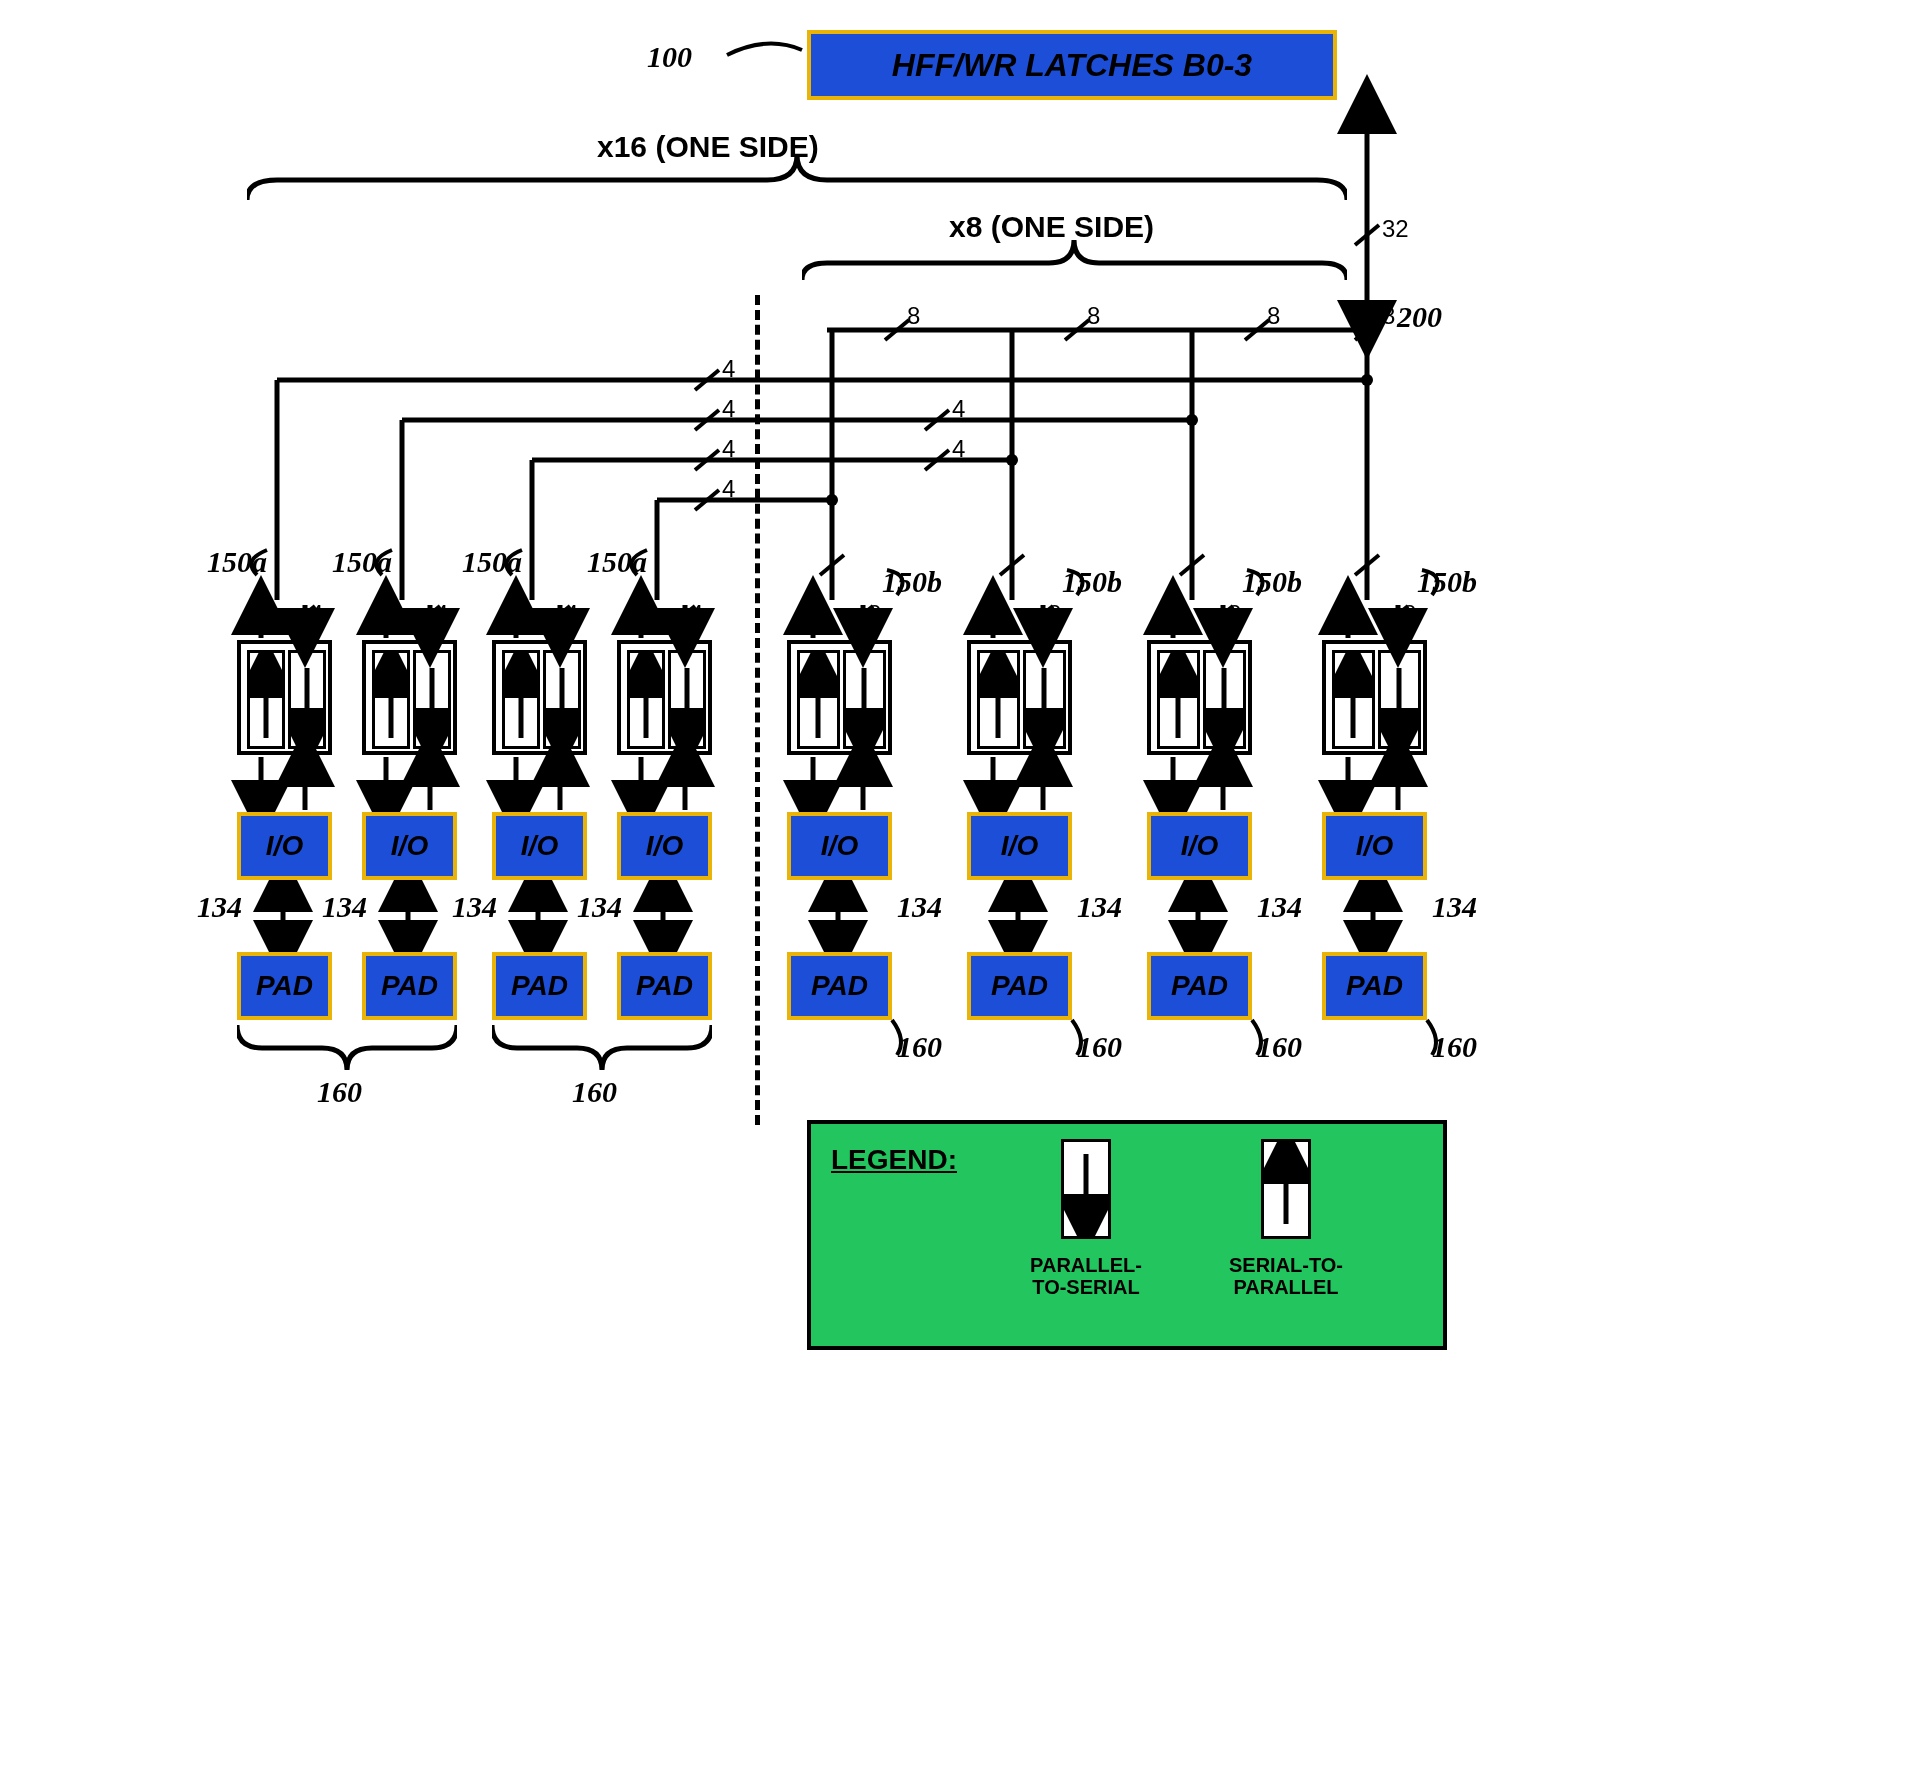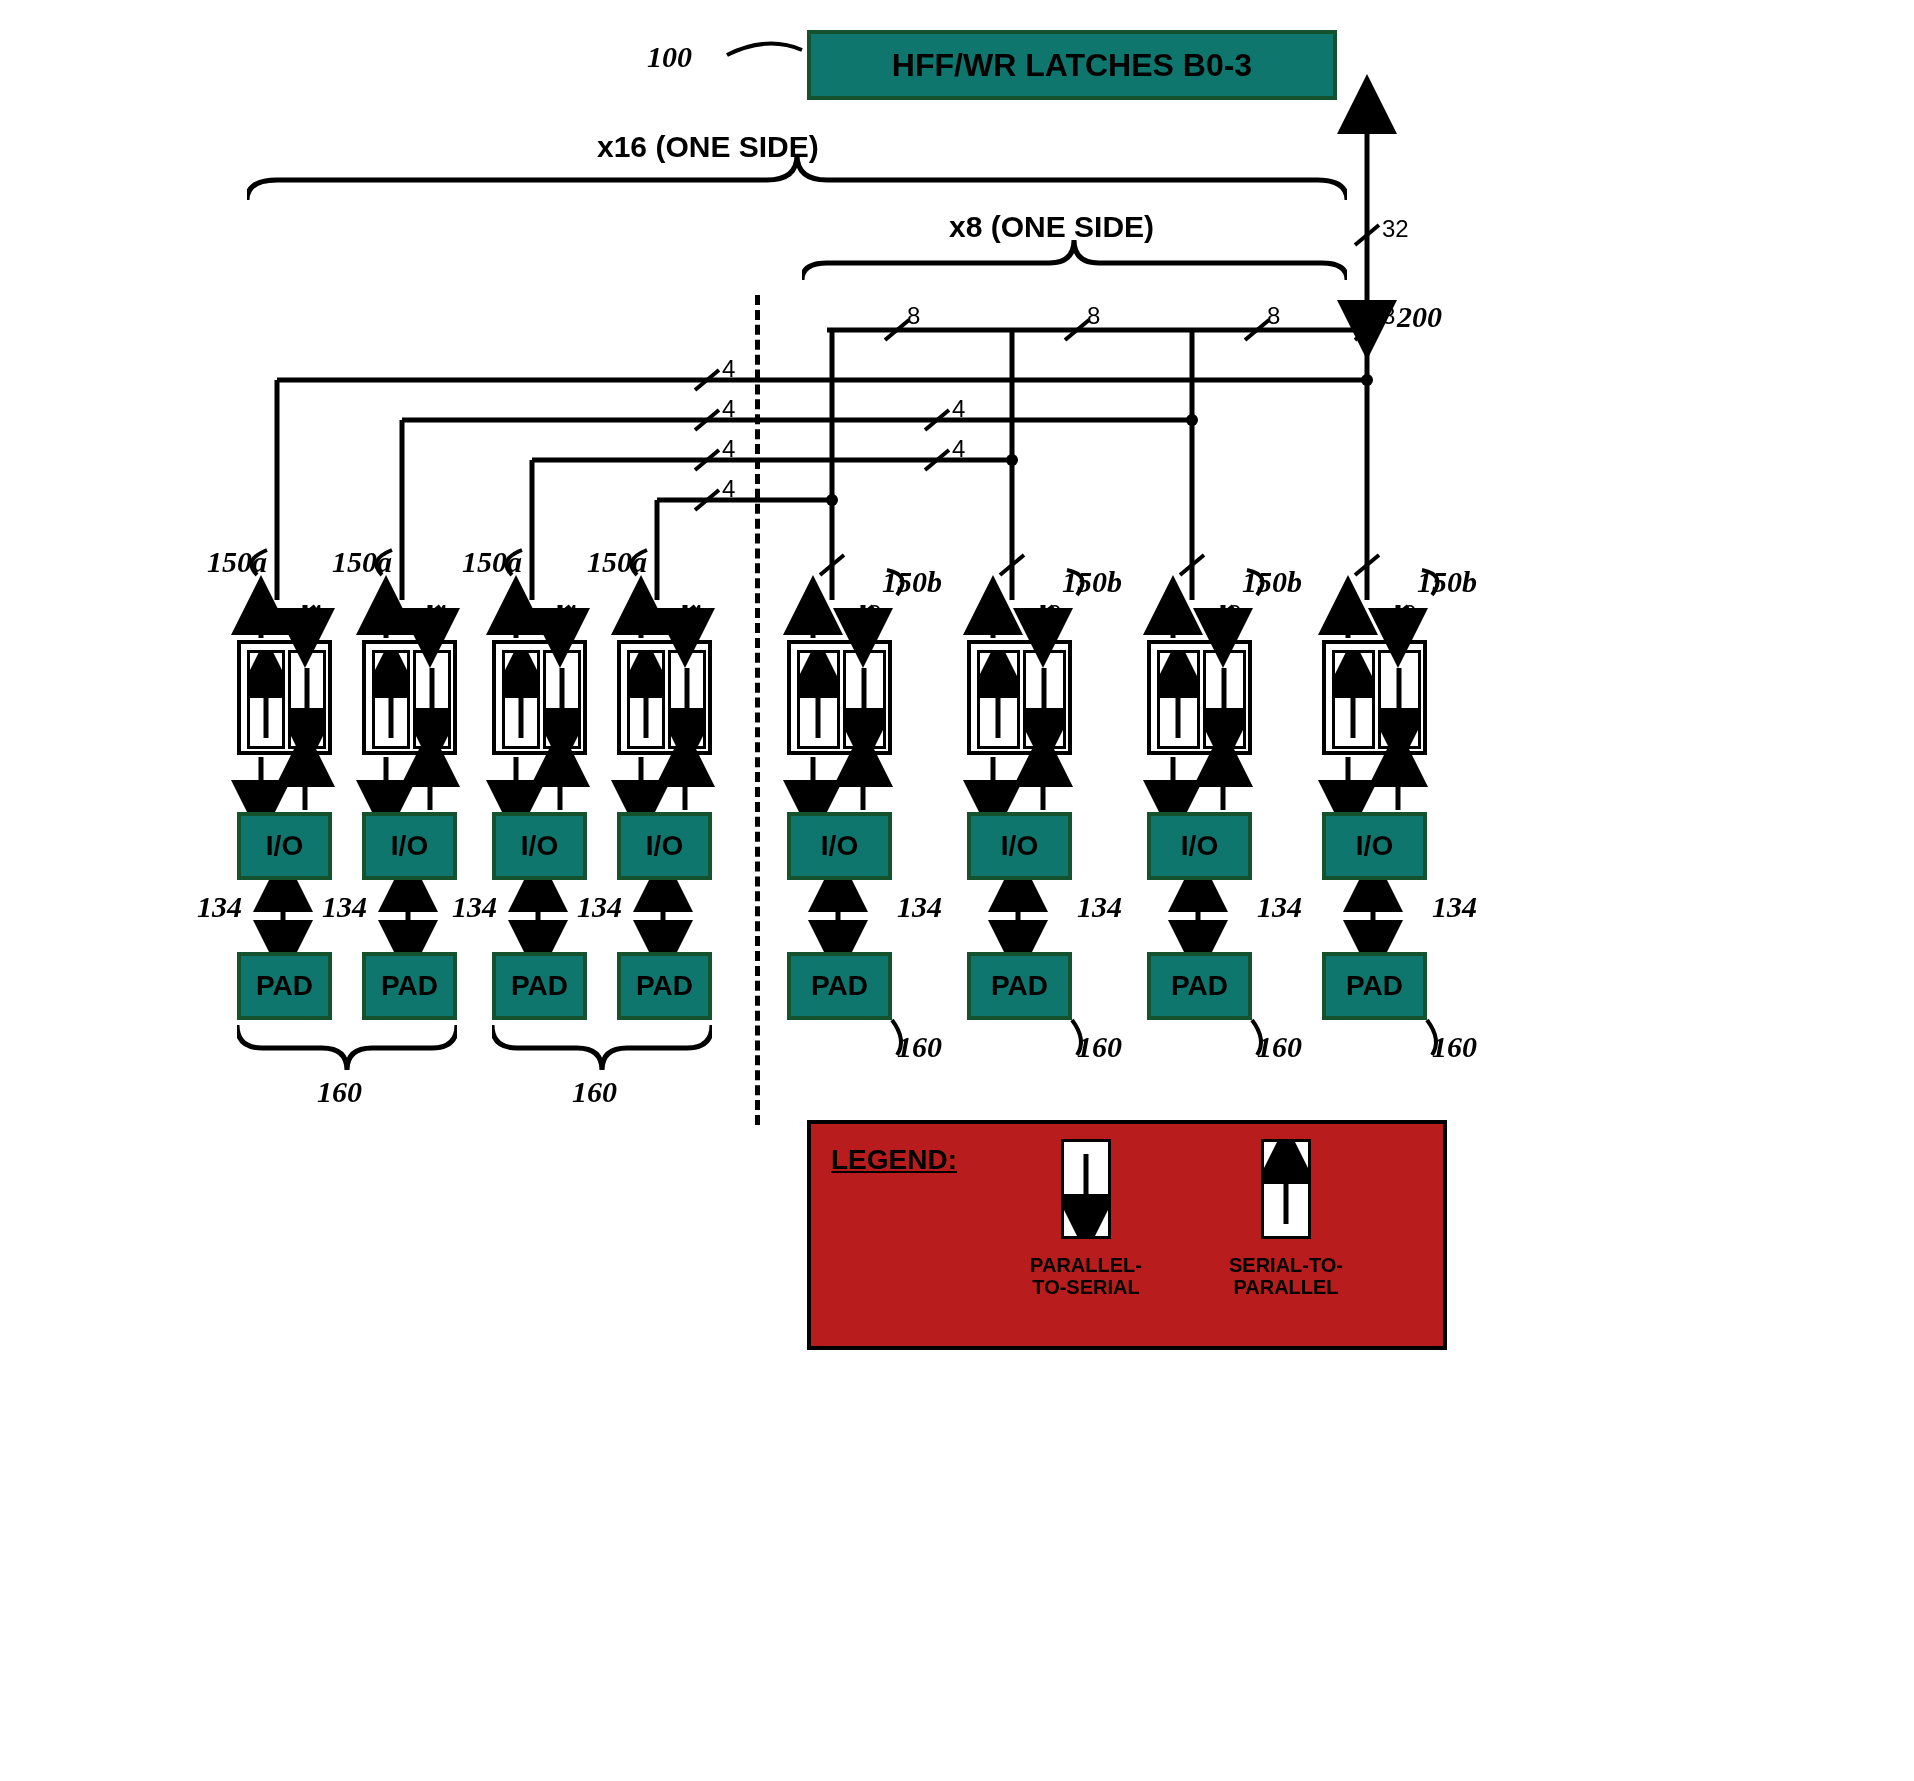--- a/index.html
+++ b/index.html
@@ -9,28 +9,29 @@
     background: #fff;
   }
   .diagram {
     position: relative;
     width: 1520px;
     height: 1420px;
     margin: 0 auto;
   }
   .block {
     position: absolute;
-    border: 4px solid #14532d;
-    background: #0f766e;
+    border: 4px solid #eab308;
+    background: #1d4ed8;
     display: flex;
     align-items: center;
     justify-content: center;
     font-weight: bold;
     font-size: 28px;
     box-sizing: border-box;
+    font-style: italic;
   }
   .label {
     position: absolute;
     font-size: 30px;
     font-style: italic;
     font-weight: bold;
     font-family: "Times New Roman", serif;
   }
   .text {
     position: absolute;
@@ -58,21 +59,21 @@
     background: #fff;
     box-sizing: border-box;
   }
   .dashed-line {
     position: absolute;
     border-left: 5px dashed #000;
   }
   .legend-box {
     position: absolute;
     border: 4px solid #000;
-    background: #b91c1c;
+    background: #22c55e;
     box-sizing: border-box;
     padding-left: 16px;
   }
   .legend-title {
     position: absolute;
     font-size: 28px;
     font-weight: bold;
     text-decoration: underline;
   }
   .legend-text {

